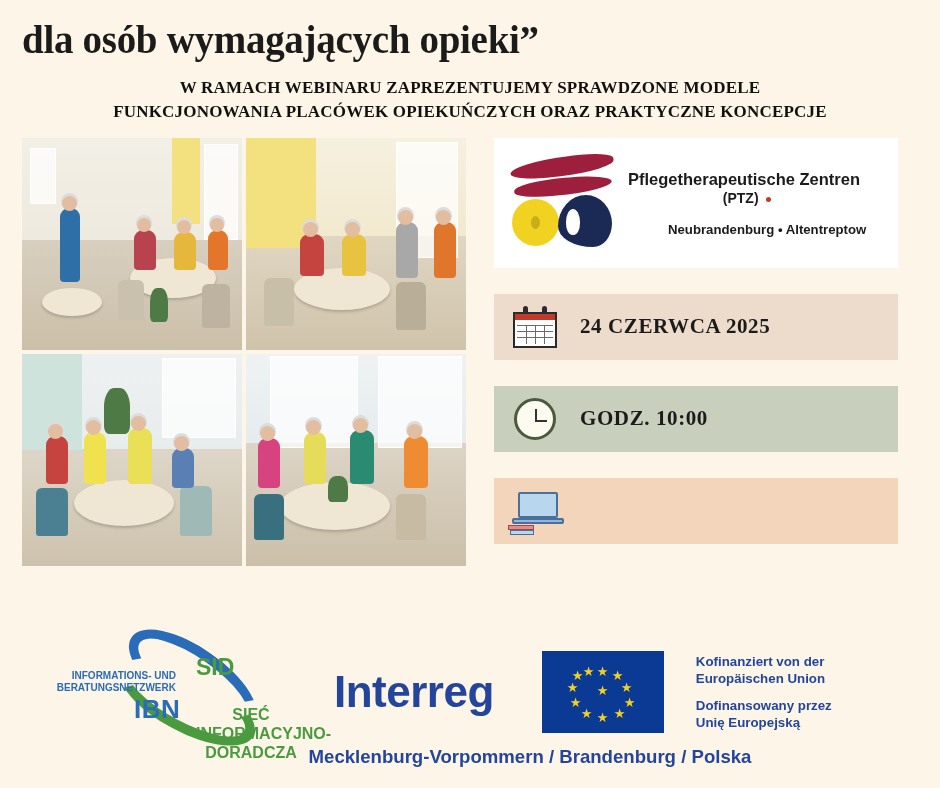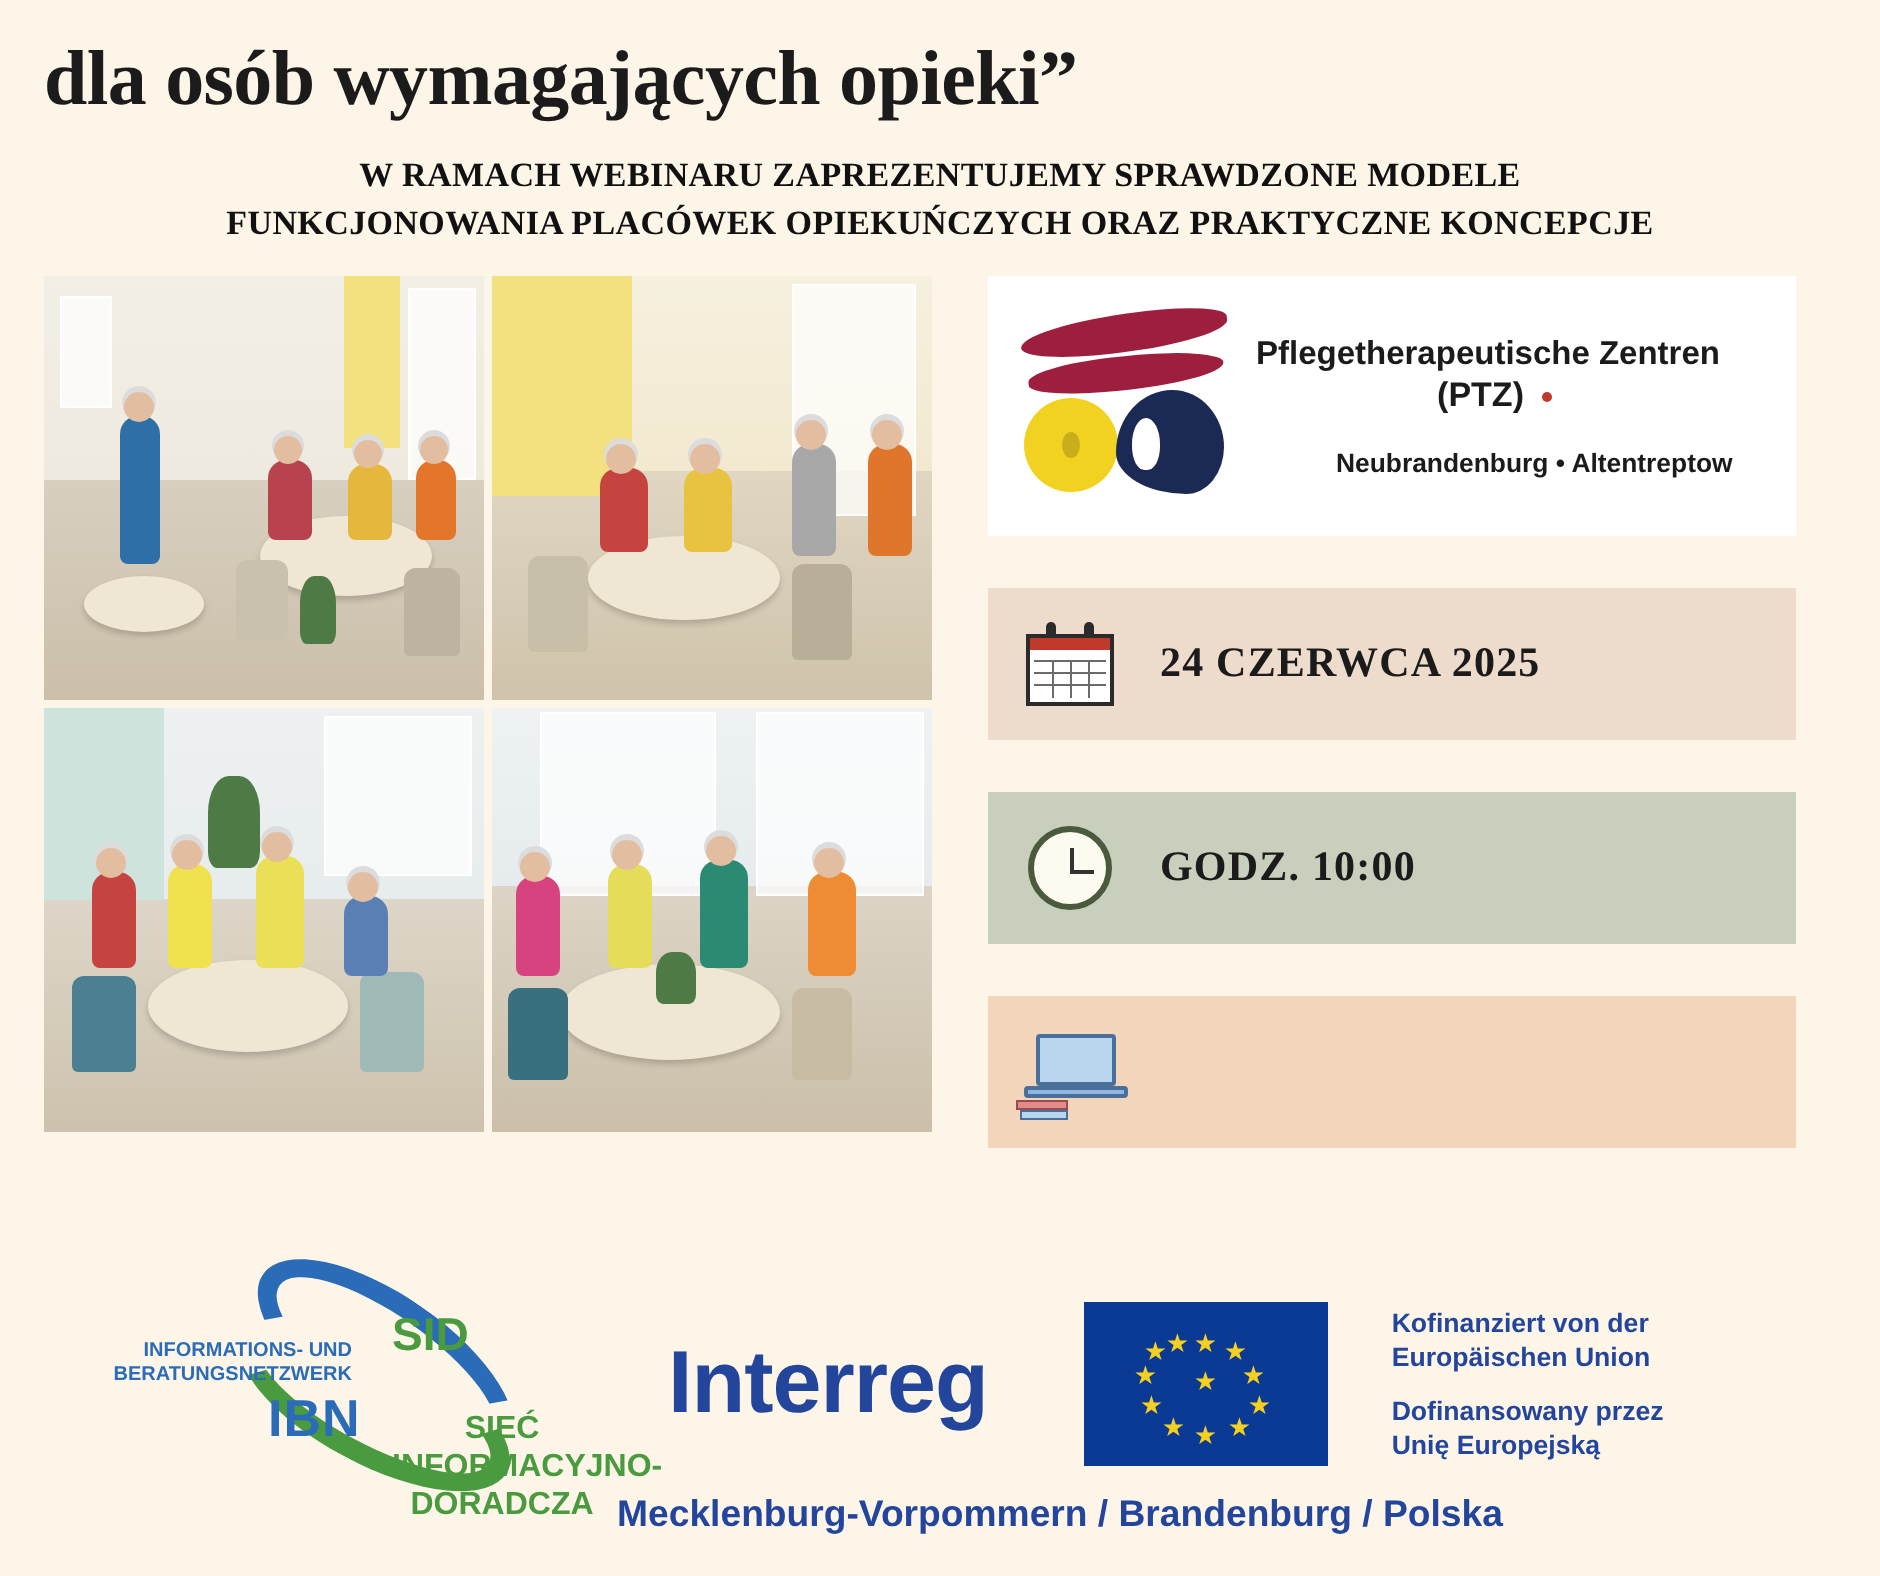--- a/index.html
+++ b/index.html
@@ -132,34 +132,34 @@
     content:""; position:absolute; left:8px; top:14px; width:14px; height:26px;
     background:#fff; border-radius:50% 50% 45% 45%;
   }
   .logo-text { margin-left: 10px; }
   .logo-title {
     font-family: "Liberation Sans", sans-serif;
     font-weight: bold; font-size: 16.5px; color: #1b1b1b; line-height: 1.25;
   }
   .logo-sub {
     font-family: "Liberation Sans", sans-serif;
-    font-weight: bold; font-size: 17px; color: #1b1b1b; text-align:center;
+    font-weight: bold; font-size: 14px; color: #1b1b1b; text-align:center;
     margin-top: 1px;
   }
   .logo-red-dot {
     display:inline-block; width:5px;height:5px;border-radius:50%;
     background:#c0392b; vertical-align: middle; margin-left:4px;
   }
   .logo-city {
     font-family: "Liberation Sans", sans-serif;
     font-weight: bold; font-size: 13.2px; color: #1b1b1b; margin-top: 16px; padding-left: 40px;
   }
 
   .info-row {
-    width: 404px; height: 76px; margin-left: 2px;
+    width: 404px; height: 66px; margin-left: 2px;
     display: flex; align-items: center; gap: 18px; padding-left: 14px;
   }
   .info-row + .info-row { margin-top: 26px; }
   .row-date { background: #eddbcb; margin-top: 26px; }
   .row-time { background: #c9cfbd; }
   .row-place { background: #f3d5bb; }
   .info-text {
     font-family: "Liberation Serif", serif;
     font-weight: bold; font-size: 21px; color: #1b1b1b; letter-spacing: .6px;
   }

